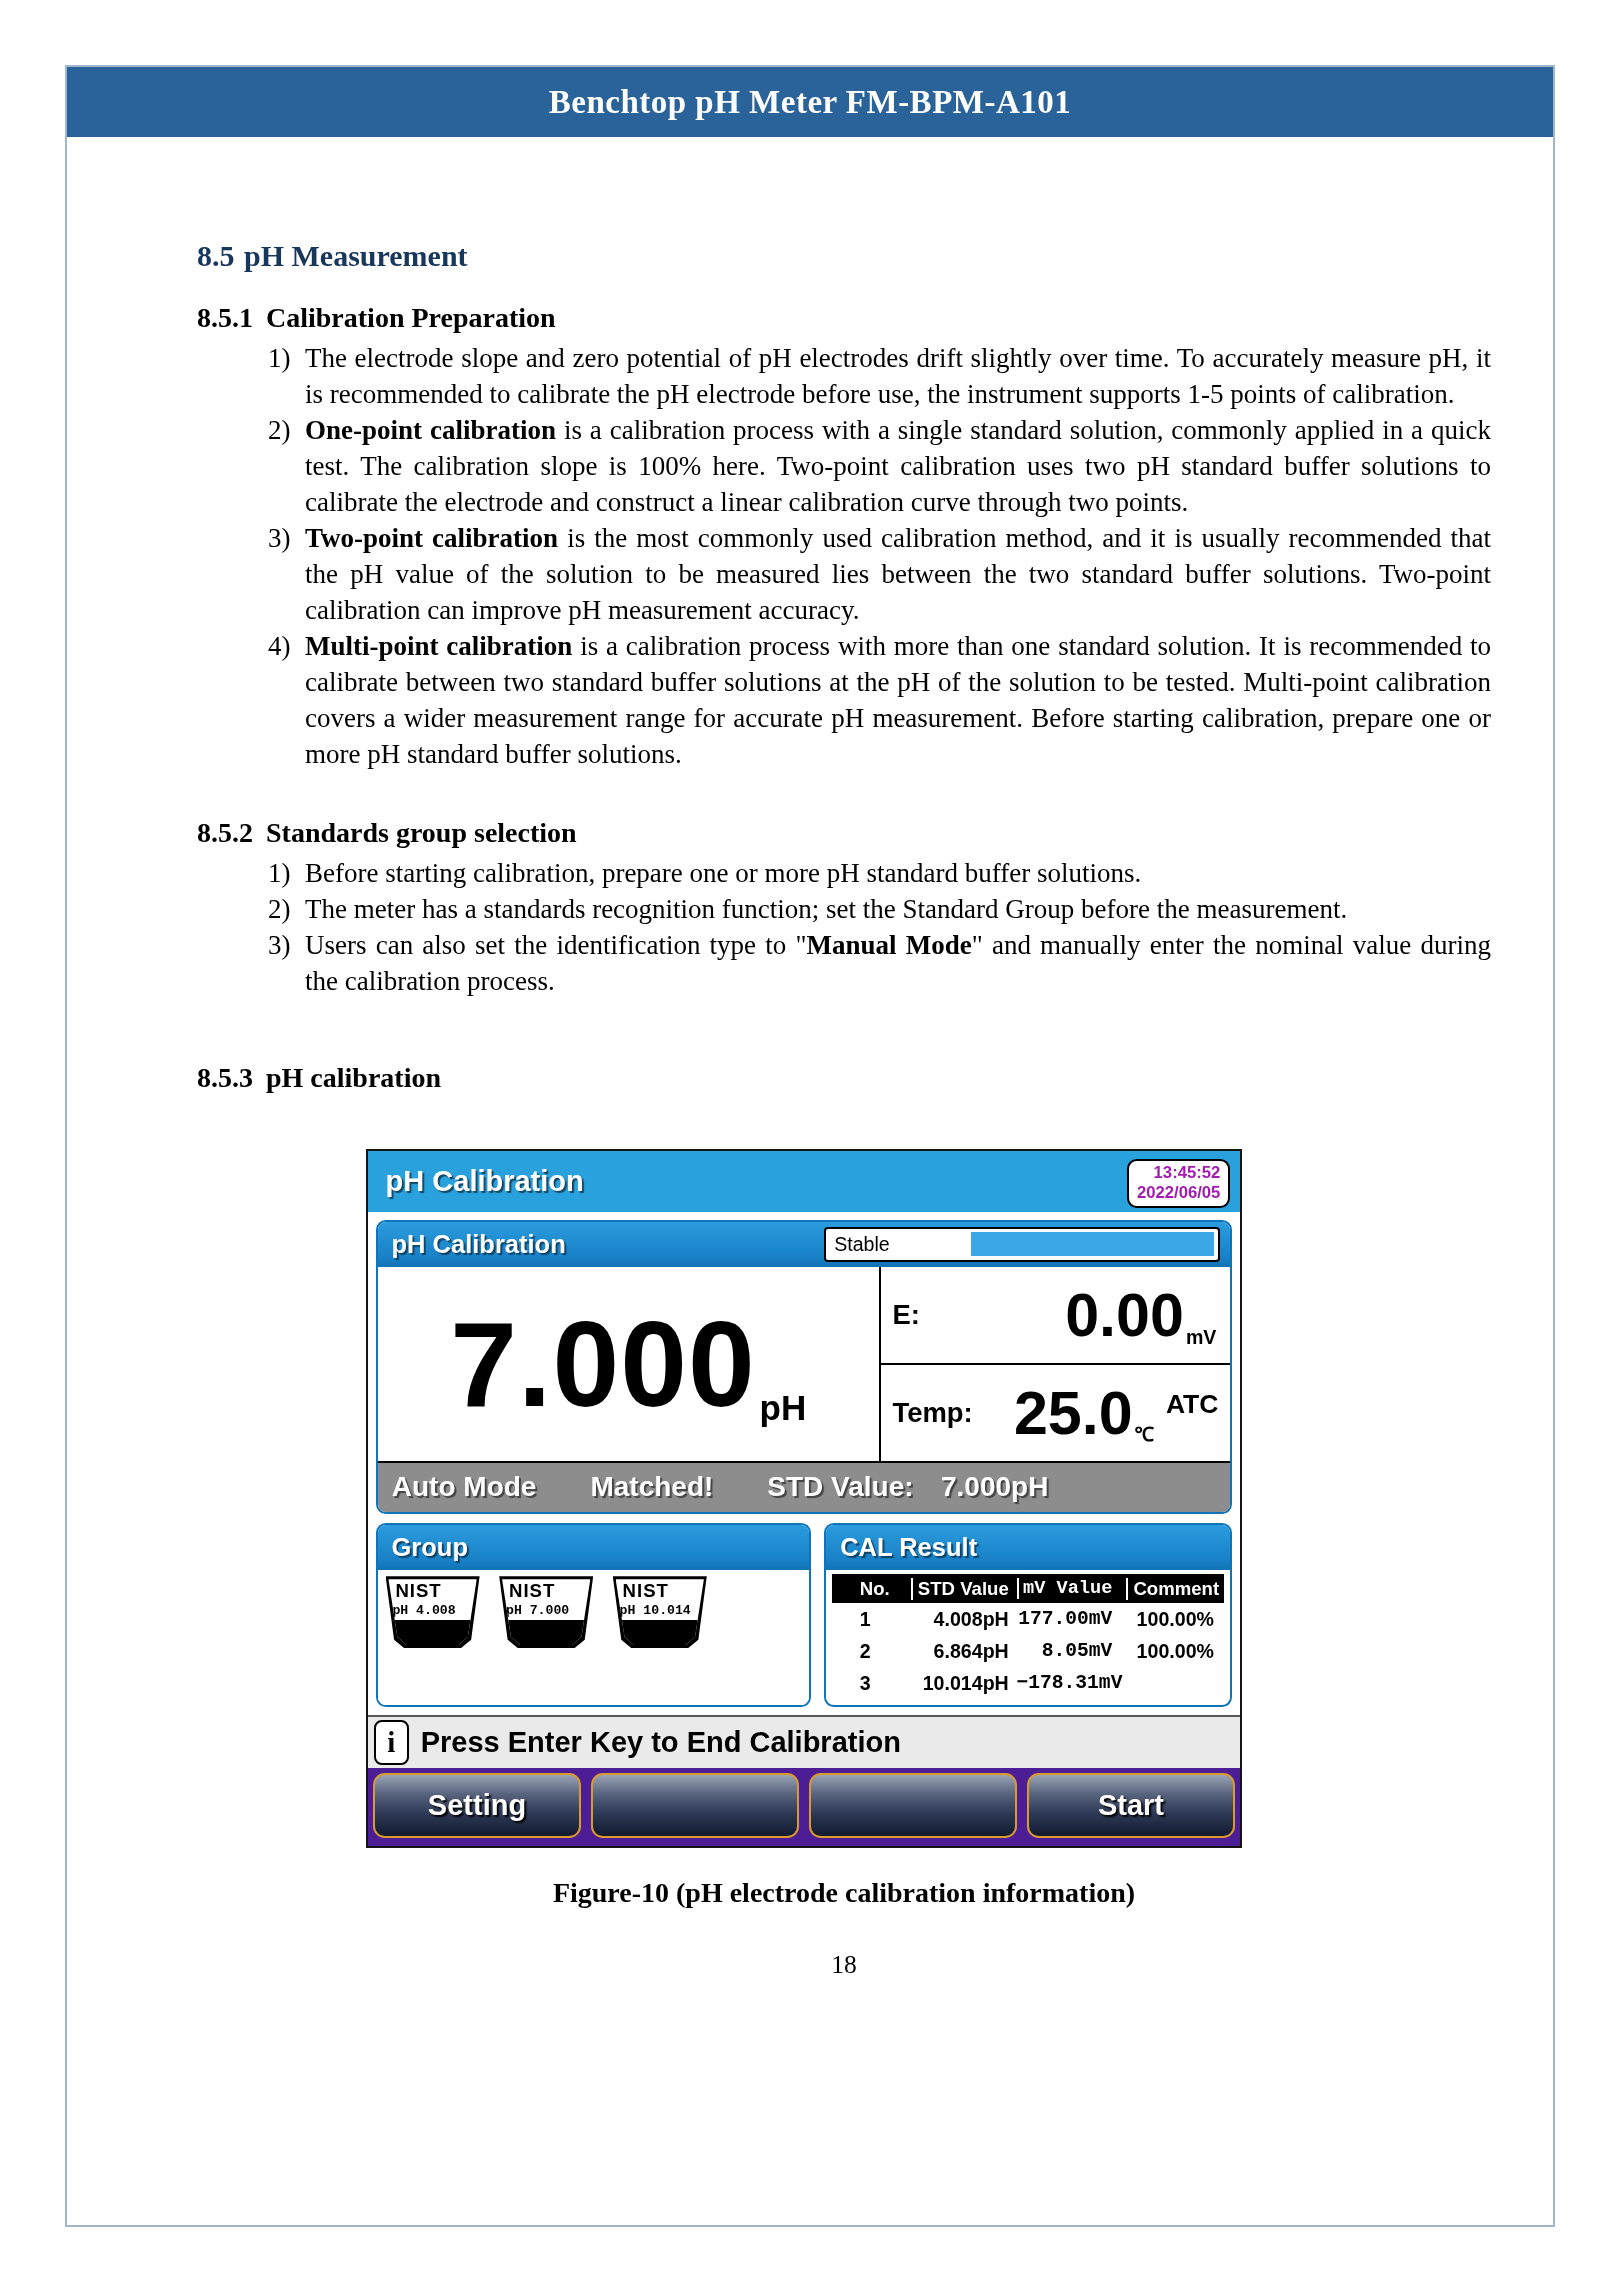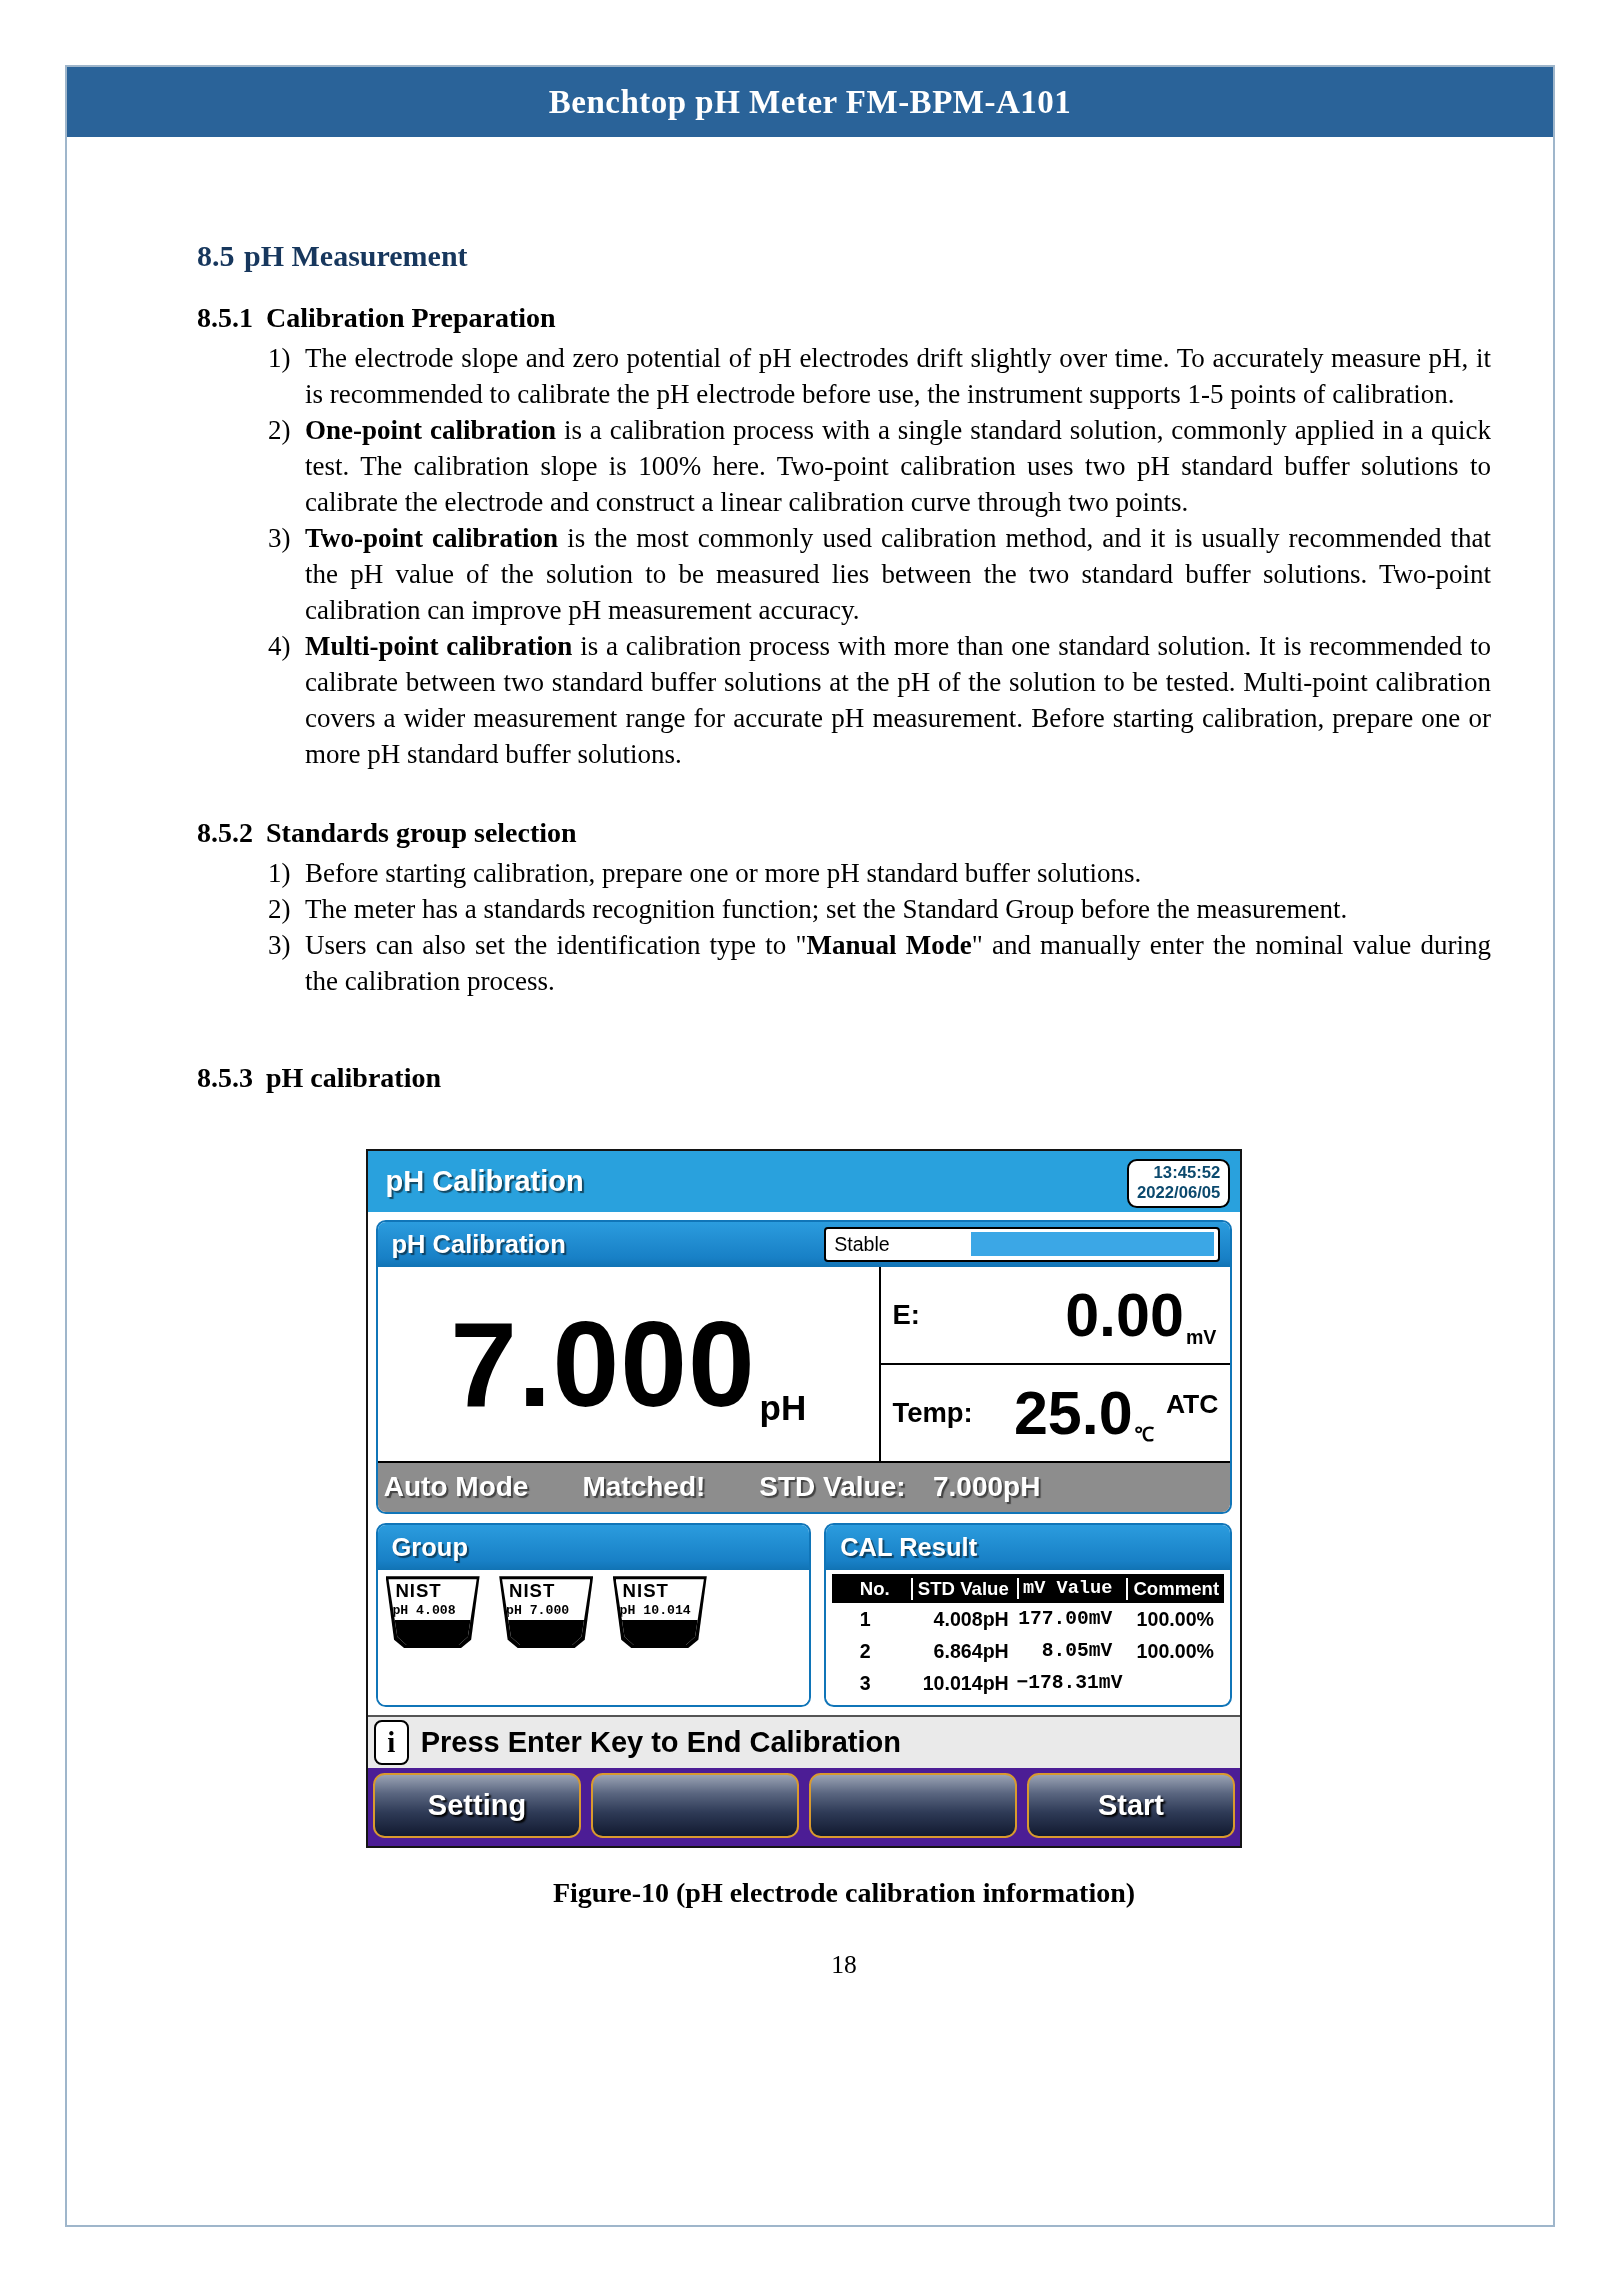--- a/index.html
+++ b/index.html
@@ -22,21 +22,21 @@
   ol.list b{font-weight:bold;}
 
   
   .device{margin:55px 0 0 169px;width:876px;box-sizing:border-box;background:#fff;
           border:2.9px solid #141414;font-family:"Liberation Sans", sans-serif;}
   .dev-titlebar{height:61px;background:#29A1DD;display:flex;align-items:center;
                 justify-content:space-between;padding:0 9.8px 0 17.6px;}
   .dev-title{color:#fff;font-size:29px;font-weight:bold;text-shadow:2px 2px 1px rgba(0,0,0,.55);}
   .clock{background:#fff;border:2.9px solid #000;border-radius:9.8px;padding:2px 7.8px;
          text-align:right;line-height:20.6px;margin-top:3.9px;}
-  .clock div{font-size:16.7px;font-weight:bold;color:#0c4a6e;}
+  .clock div{font-size:16.7px;font-weight:bold;color:#a21caf;}
   .dev-body{padding:7.8px 7.8px 0 7.8px;}
   .panel{border:2.9px solid #1075B8;border-radius:9.8px;overflow:hidden;background:#fff;}
   .panel-head{height:45px;background:linear-gradient(180deg,#2B9CDE 0%,#1880C6 80%,#1173B4 100%);
               display:flex;align-items:center;justify-content:space-between;padding:0 9.8px 0 13.7px;}
   .panel-title{color:#fff;font-size:25.5px;font-weight:bold;text-shadow:2px 2px 1px rgba(0,0,0,.5);}
   .stable-box{position:relative;width:392px;height:31px;background:#fff;border:2px solid #000;
               border-radius:3.9px;display:flex;align-items:center;}
   .stable-label{font-size:19.6px;font-weight:normal;padding-left:7.8px;color:#000;z-index:2;}
   .stable-fill{position:absolute;left:145px;right:4.9px;top:3.9px;bottom:3.9px;background:#3BA7E6;}
   .meas{display:flex;height:194px;border-bottom:2px solid #000;}
@@ -44,21 +44,21 @@
              justify-content:center;box-sizing:border-box;}
   .ph-value{font-size:120px;font-weight:bold;letter-spacing:1px;}
   .ph-unit{font-size:35px;font-weight:bold;align-self:flex-end;margin:0 0 33px 3.9px;}
   .meas-right{flex:1;display:flex;flex-direction:column;}
   .mrow{flex:1;display:flex;align-items:center;padding:0 11.8px;box-sizing:border-box;}
   .erow{border-bottom:2px solid #000;}
   .mlabel{font-size:27.4px;font-weight:bold;}
   .mval{font-size:61px;font-weight:bold;margin-left:auto;}
   .munit{font-size:19.6px;font-weight:bold;align-self:flex-end;margin:0 2px 13.7px 2px;}
   .atc{font-size:26.5px;font-weight:bold;margin:0 0 15.7px 9.8px;}
-  .statusbar{height:49px;background:#8D8D8D;display:flex;align-items:center;padding-left:6px;
+  .statusbar{height:49px;background:#8D8D8D;display:flex;align-items:center;padding-left:14px;
              color:#fff;font-size:28px;font-weight:bold;text-shadow:2px 2px 1px rgba(60,60,60,.9);}
   .statusbar .sp{margin-left:54px;} .statusbar .stdval{margin-left:27.4px;}
   .bottom-row{display:flex;gap:13.7px;margin-top:9.8px;}
   .group-panel{flex:0 0 431px;} .cal-panel{flex:1;}
   .panel-body{height:129px;background:#fff;}
   .group-body{display:flex;gap:19.6px;padding:5.9px 0 0 7.8px;}
   .beaker{position:relative;width:94px;height:72px;}
   .beaker-shape{position:absolute;inset:0;background:#000;
      clip-path:polygon(0% 0%,100% 0%,91% 88%,80% 100%,20% 100%,9% 88%);}
   .beaker-fill{position:absolute;left:2.9px;right:2.9px;top:2.9px;bottom:2.9px;background:#fff;

